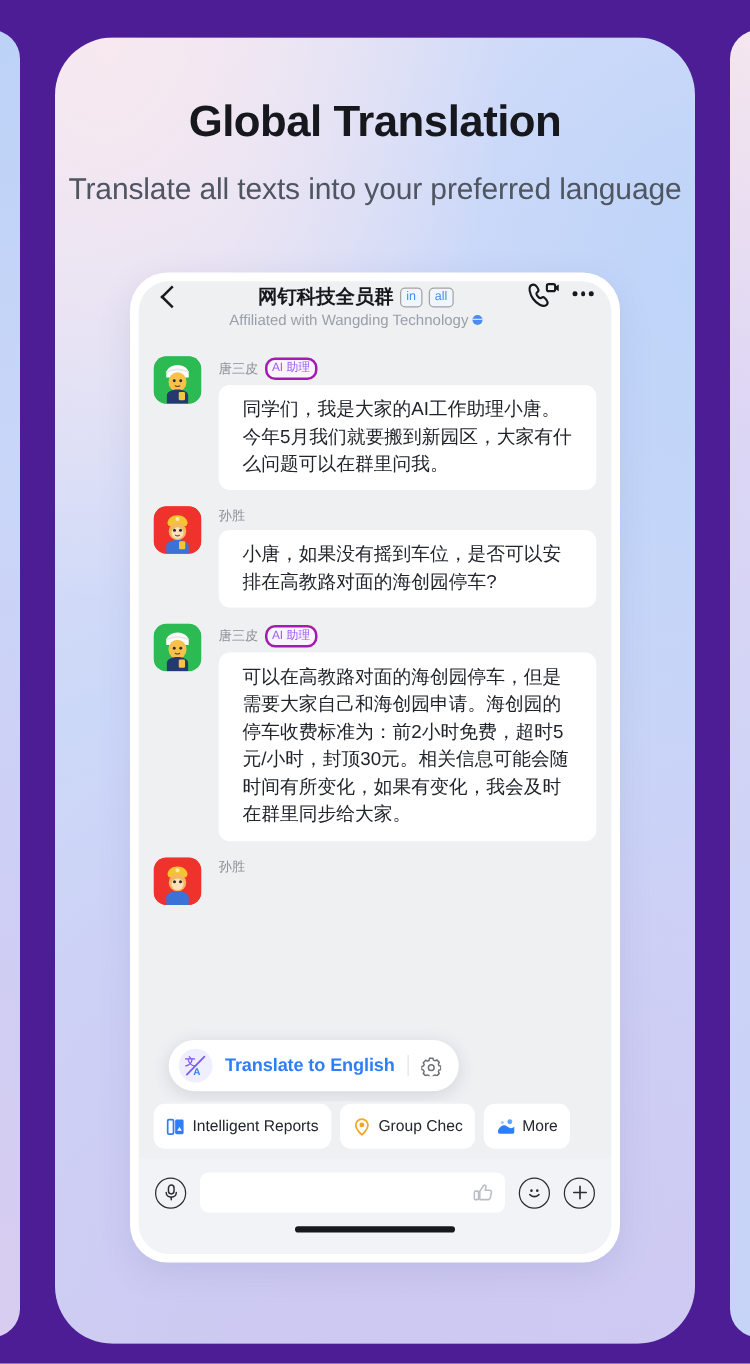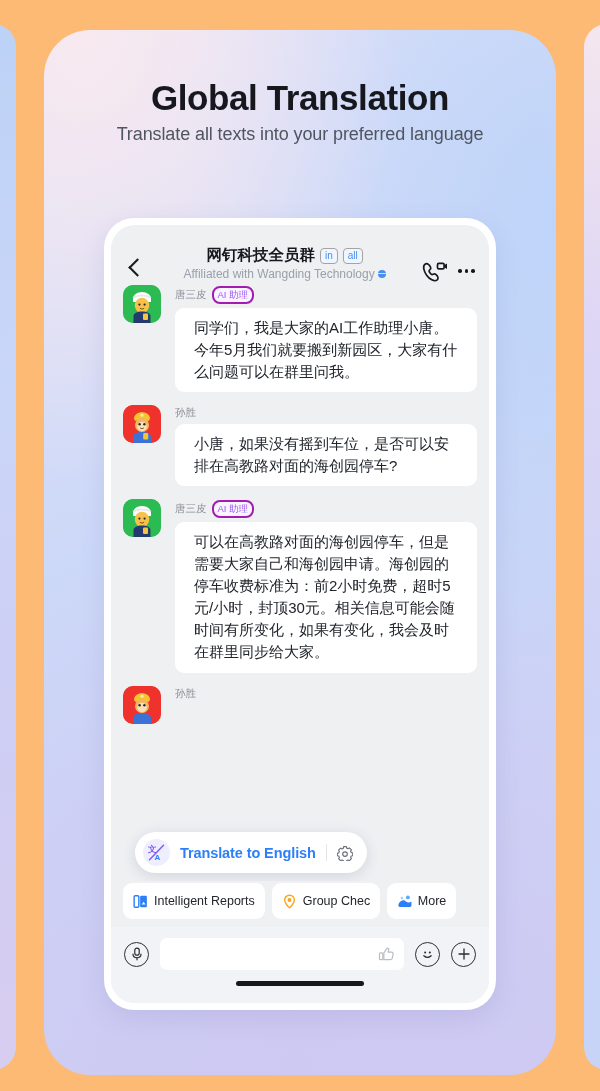--- a/index.html
+++ b/index.html
@@ -2,21 +2,21 @@
 <html><head>
 <meta charset="utf-8">
 <style>
   * { box-sizing: border-box; margin: 0; padding: 0; }
   html, body {
     width: 600px; height: 1091px;
     background: #ffffff;
     font-family: "Liberation Sans", "DejaVu Sans", sans-serif;
     overflow: hidden;
   }
-  .stage { position: relative; width: 600px; height: 1091px; background:#fdba74; }
+  .stage { position: relative; width: 600px; height: 1091px; background:#4c1d95; }
 
   
   .side-card {
     position: absolute; top: 24px; height: 1046px; width: 46px;
     border-radius: 46px;
     background: linear-gradient(170deg,#bcd2f7 0%, #c9d6f8 35%, #cfcdf3 70%, #d8cdf0 100%);
     filter: blur(0.2px);
   }
   .side-card.left  { left: -30px; }
   .side-card.right { right: -30px;
@@ -36,23 +36,23 @@
   }
 
   
   .headline {
     position: absolute; left: 0; right: 0; top: 48px;
     text-align: center;
     font-size: 35px; font-weight: 700; color: #16181d;
     letter-spacing: -0.4px;
   }
   .subhead {
-    position: absolute; left: 0; right: 0; top: 94px;
+    position: absolute; left: 0; right: 0; top: 108px;
     text-align: center;
-    font-size: 18px; color: #4f5561; letter-spacing: -0.1px;
+    font-size: 24px; color: #4f5561; letter-spacing: -0.1px;
   }
 
   
   .phone {
     position: absolute; left: 60px; top: 188px;
     width: 392px; height: 792px;
     background: #ffffff;
     border-radius: 30px;
     box-shadow: 0 8px 26px rgba(90,96,160,.14);
     padding: 7px;
@@ -62,21 +62,21 @@
     background: #eef0f2;
     border-radius: 24px;
     overflow: hidden;
     position: relative;
     display: flex; flex-direction: column;
   }
 
   
   .chat-header {
     flex: 0 0 auto; height: 56px;
-    display: flex; align-items: flex-end;
+    display: flex; align-items: flex-start;
     padding: 0 14px;
     position: relative;
   }
   .back-btn {
     width: 22px; height: 26px; flex: 0 0 auto;
     position: relative;
   }
   .back-btn::before {
     content:""; position:absolute; left:6px; top:6px;
     width:11px; height:11px;

